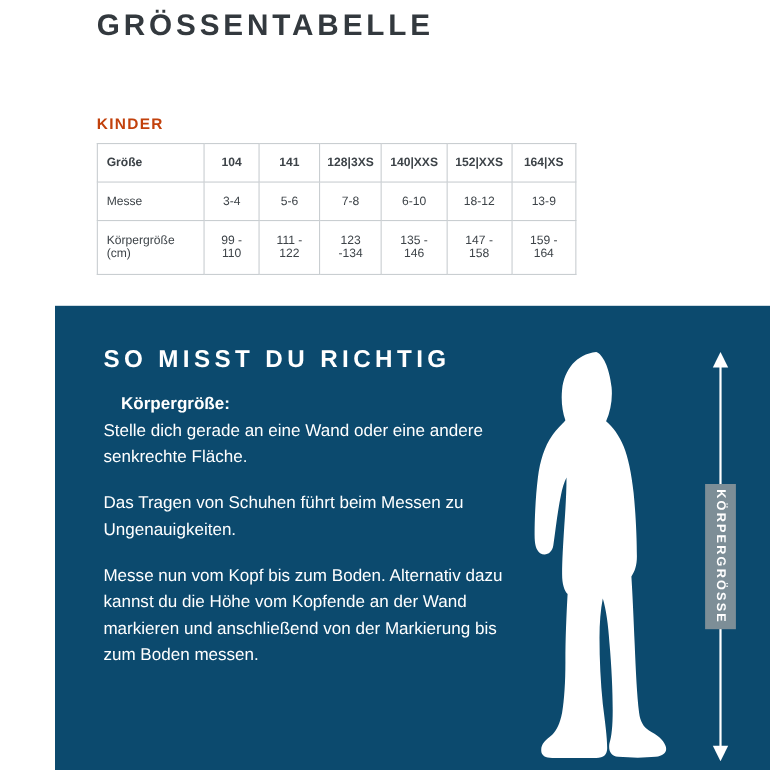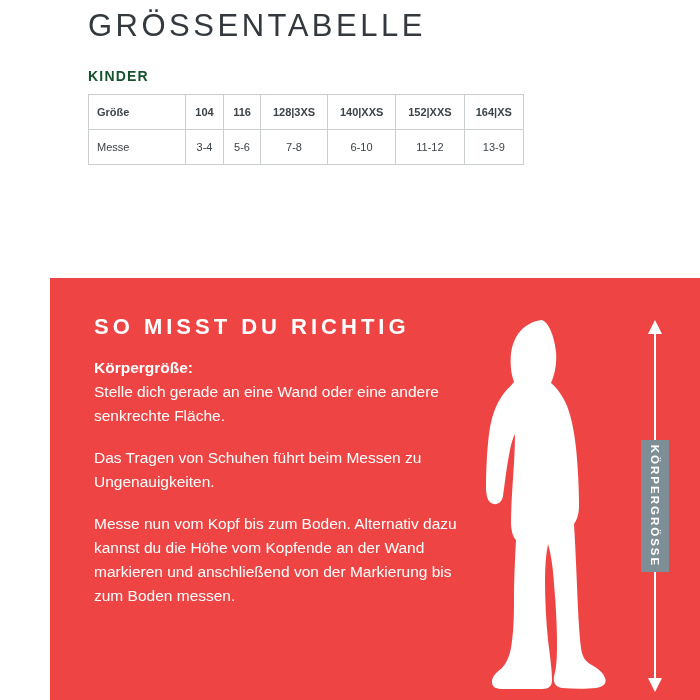--- a/index.html
+++ b/index.html
@@ -14,39 +14,40 @@
     color: #3d4348;
     overflow: hidden;
     position: relative;
   }
 
   
   .page-title {
     position: absolute;
     left: 88px;
     top: 8px;
-    font-size: 31px;
-    font-weight: normal;
+    font-size: 27px;
+    font-weight: bold;
     letter-spacing: 3.5px;
     color: #33393e;
   }
 
   
   .table-section {
     position: absolute;
     left: 88px;
     top: 68px;
     width: 436px;
   }
   .section-label {
     font-size: 14px;
     font-weight: bold;
     letter-spacing: 1.2px;
-    color: #14532d;
+    color: #c2410c;
     margin-bottom: 10px;
+    margin-top: 36px;
   }
   table.size-table {
     border-collapse: collapse;
     width: 436px;
     font-size: 11px;
   }
   table.size-table td {
     border: 1px solid #c9ced1;
     padding: 7px 6px;
     text-align: center;
@@ -70,21 +71,21 @@
     height: 34px;
   }
 
   
   .panel {
     position: absolute;
     left: 50px;
     top: 278px;
     width: 650px;
     height: 422px;
-    background: #ef4444;
+    background: #0c4a6e;
     box-sizing: border-box;
     overflow: hidden;
   }
   .panel-title {
     position: absolute;
     left: 44px;
     top: 36px;
     font-size: 22px;
     font-weight: bold;
     letter-spacing: 4px;
@@ -98,20 +99,21 @@
     color: #ffffff;
     font-size: 15.5px;
     line-height: 1.55;
   }
   .panel-body p {
     margin: 0 0 18px 0;
   }
   .panel-body .lead {
     font-weight: bold;
     display: block;
+    margin-left: 16px;
   }
 
   
   .figure {
     position: absolute;
     left: 430px;
     top: 40px;
     width: 140px;
     height: 372px;
   }
@@ -142,34 +144,43 @@
 
 <div class="page-title">GRÖSSENTABELLE</div>
 
 <div class="table-section">
   <div class="section-label">KINDER</div>
   <table class="size-table">
     <tbody>
       <tr class="header">
         <td class="rowhead">Größe</td>
         <td>104</td>
-        <td>116</td>
+        <td>141</td>
         <td>128|3XS</td>
         <td>140|XXS</td>
         <td>152|XXS</td>
         <td>164|XS</td>
       </tr>
       <tr>
         <td class="rowhead">Messe</td>
         <td>3-4</td>
         <td>5-6</td>
         <td>7-8</td>
         <td>6-10</td>
-        <td>11-12</td>
+        <td>18-12</td>
         <td>13-9</td>
+      </tr>
+      <tr class="tall">
+        <td class="rowhead">Körpergröße (cm)</td>
+        <td>99 - 110</td>
+        <td>111 - 122</td>
+        <td>123 -134</td>
+        <td>135 - 146</td>
+        <td>147 - 158</td>
+        <td>159 - 164</td>
       </tr>
     </tbody>
   </table>
 </div>
 
 <div class="panel">
 
   <div class="panel-title">SO MISST DU RICHTIG</div>
 
   <div class="panel-body">

